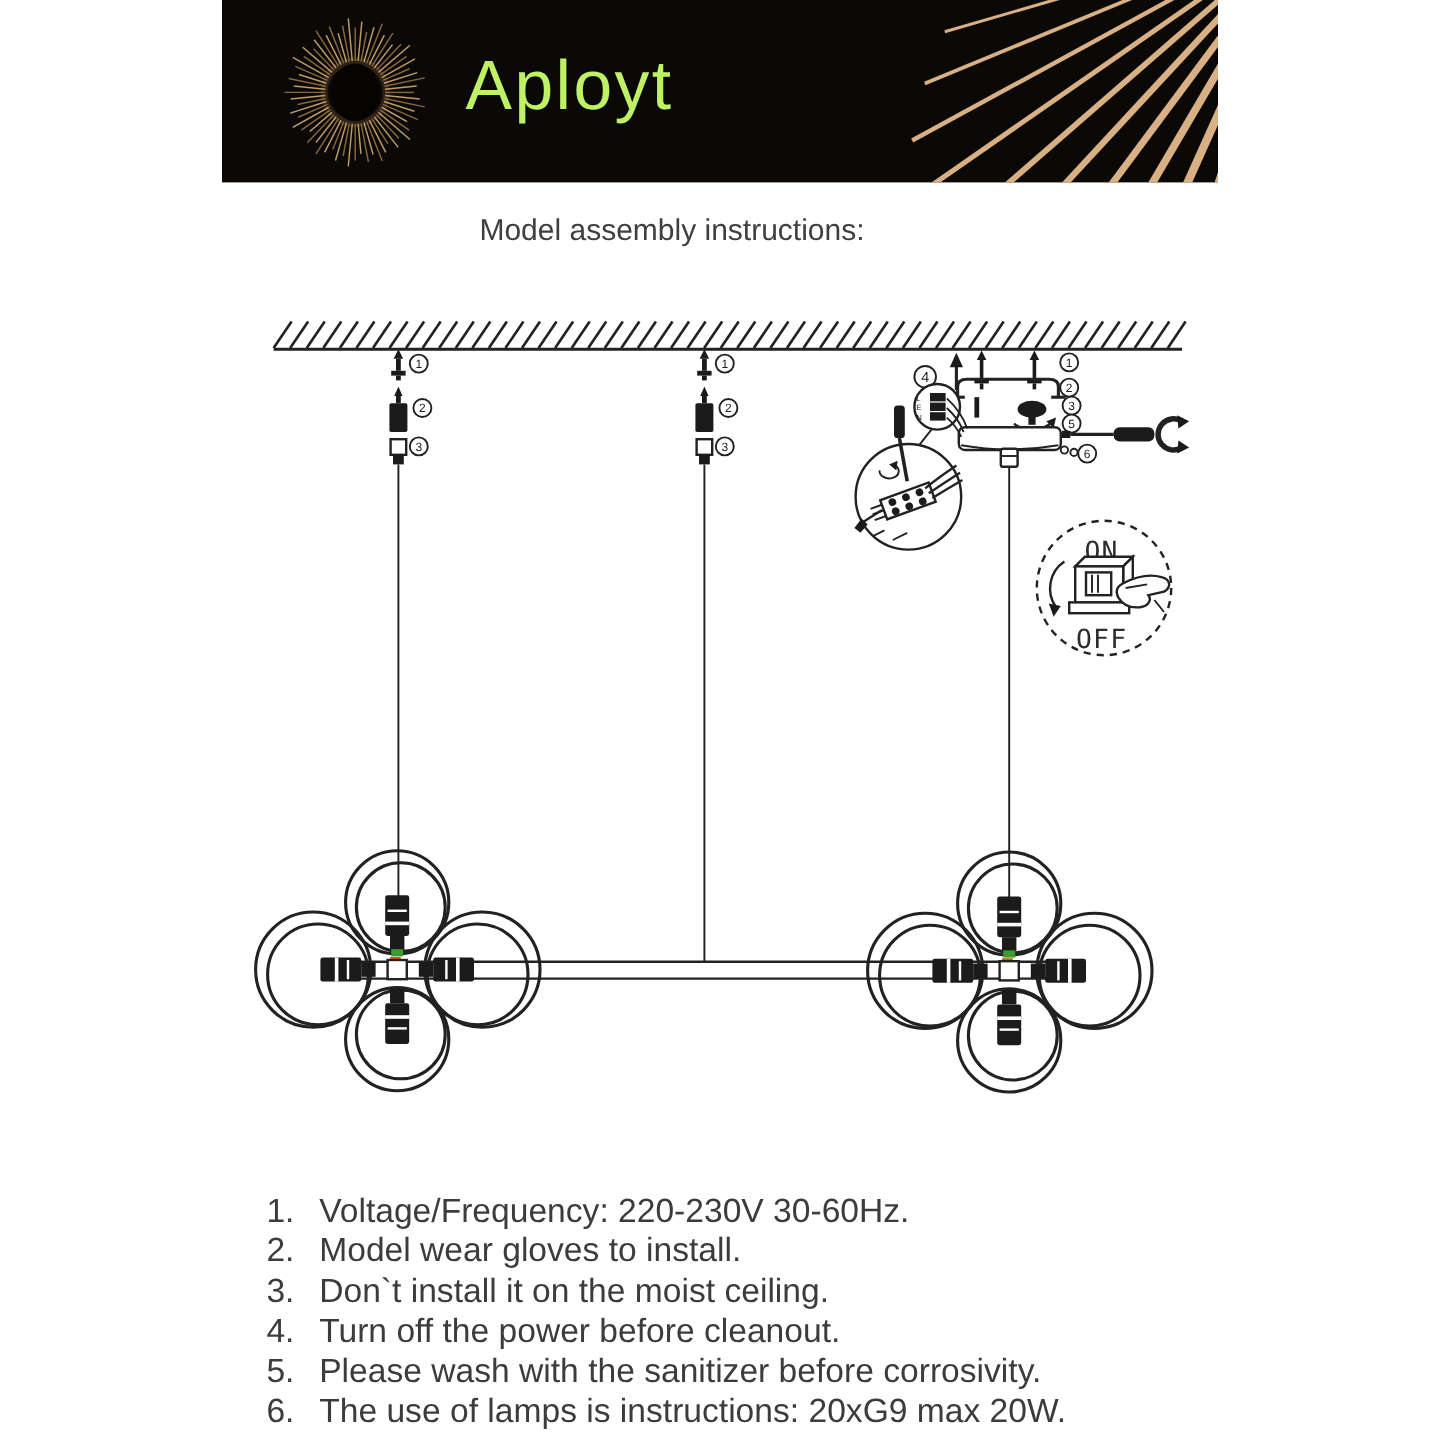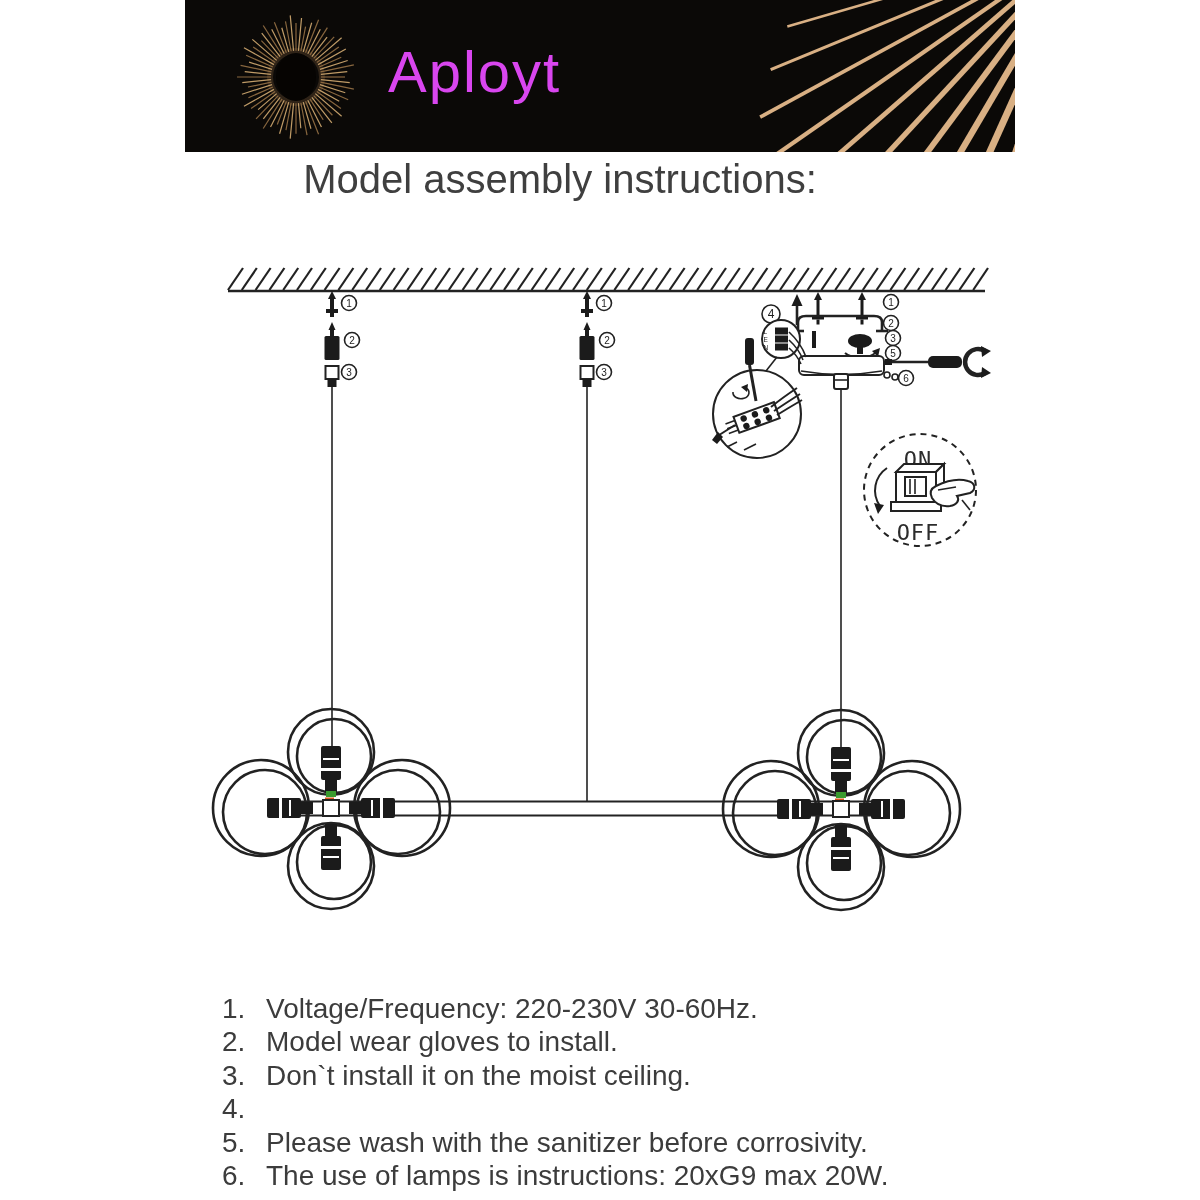--- a/index.html
+++ b/index.html
@@ -1,23 +1,23 @@
 <!DOCTYPE html>
 <html><head>
 <meta charset="utf-8">
 <style>
   html,body{margin:0;padding:0;}
   body{width:1200px;height:1200px;background:#ffffff;position:relative;overflow:hidden;
        font-family:"Liberation Sans",sans-serif;}
   .banner{position:absolute;left:185px;top:0;width:830px;height:152px;background:#0b0907;}
   .banner svg{position:absolute;left:0;top:0;width:830px;height:152px;overflow:hidden;}
-  .brand{position:absolute;left:203px;top:38px;font-size:58px;color:#d946ef;
+  .brand{position:absolute;left:203px;top:38px;font-size:58px;color:#bef264;
          letter-spacing:2px;font-weight:400;}
-  .title-block{position:absolute;left:60px;top:161px;width:1000px;text-align:center;
-               color:#3f3f3f;font-size:40px;line-height:37px;}
+  .title-block{position:absolute;left:60px;top:174px;width:1000px;text-align:center;
+               color:#3f3f3f;font-size:25px;line-height:37px;}
   .diagram{position:absolute;left:0;top:0;width:1200px;height:1200px;}
   .instructions{position:absolute;left:186px;top:992px;width:860px;list-style:none;
                 margin:0;padding:0 0 0 36px;font-size:28px;color:#3c3c3c;}
   .instructions li{display:flex;line-height:33.4px;}
   .instructions .num{width:44px;flex:0 0 44px;}
   
   .s1{stroke:#222;stroke-width:1.6;fill:none}
   .s2{stroke:#222;stroke-width:2;fill:none}
   .s3{stroke:#222;stroke-width:2.6;fill:none}
   .fb{fill:#1b1b1b;stroke:none}
@@ -453,20 +453,21 @@
   <li>
     <span class="num">2.</span>
     <span>Model wear gloves to install.</span>
     </li>
   <li>
     <span class="num">3.</span>
     <span>Don`t install it on the moist ceiling.</span>
     </li>
   <li>
     <span class="num">4.</span>
+    <span>Turn off the power before cleanout.</span>
     </li>
   <li>
     <span class="num">5.</span>
     <span>Please wash with the sanitizer before corrosivity.</span>
     </li>
   <li>
     <span class="num">6.</span>
     <span>The use of lamps is instructions: 20xG9 max 20W.</span>
     </li>
 </ol>

